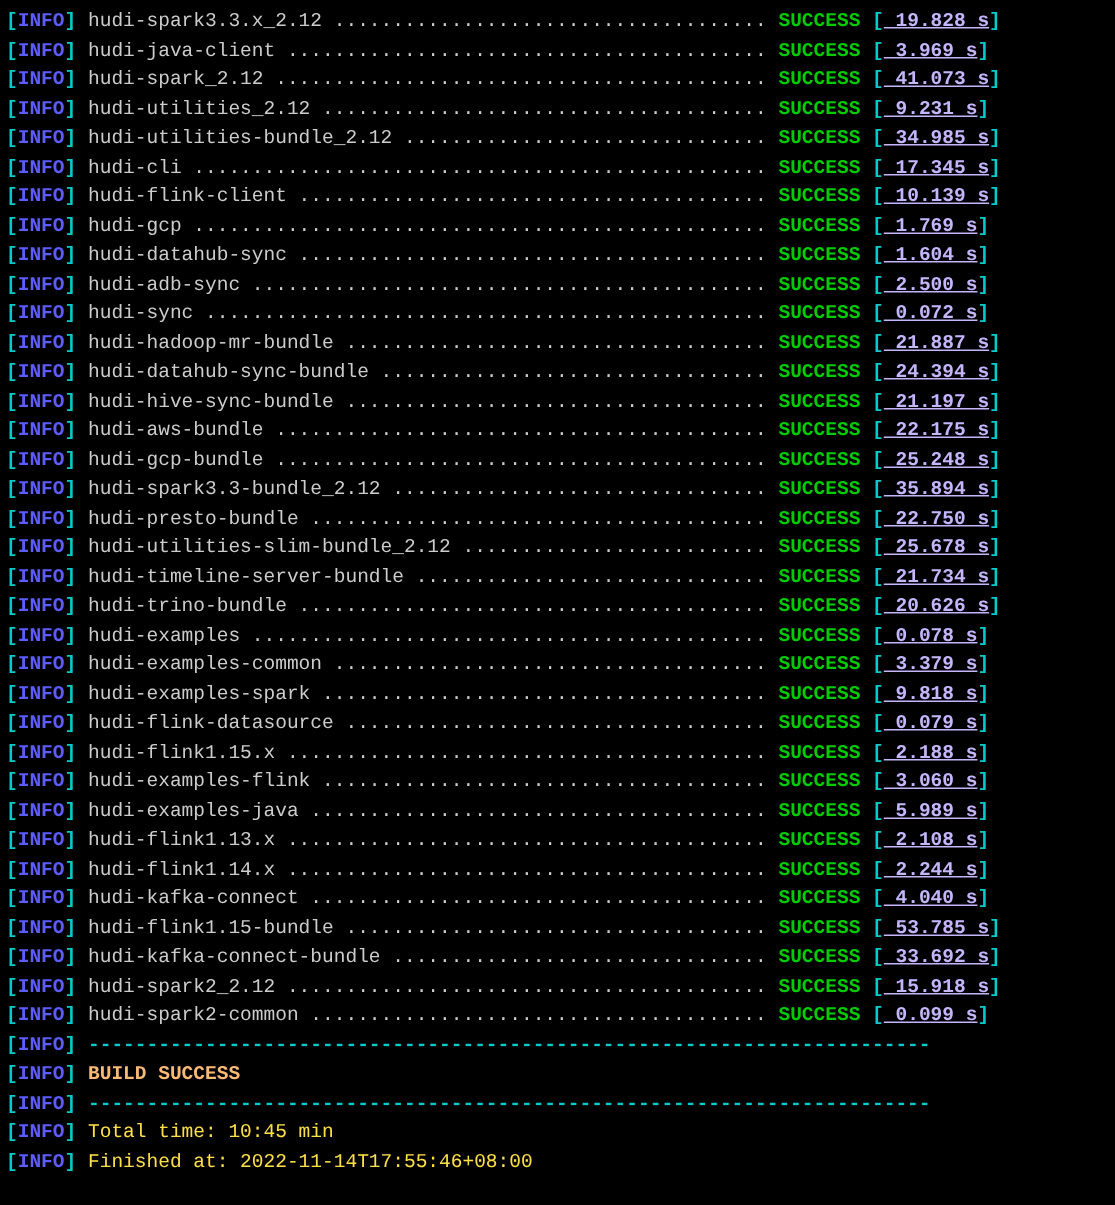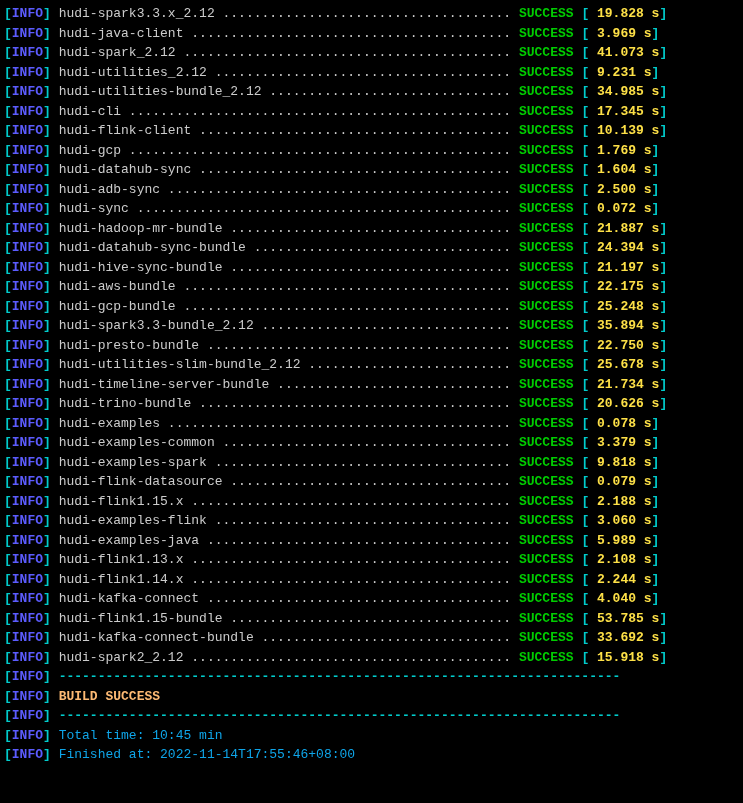--- a/index.html
+++ b/index.html
@@ -33,33 +33,34 @@
     }
     .success {
       color: #00CC00;
       font-weight: bold;
     }
     .time-bracket {
       color: #00CCCC;
       font-weight: bold;
     }
     .time-val {
-      color: #fde047;
+      color: #c4b5fd;
       font-weight: bold;
+      text-decoration: underline;
     }
     .build-success {
       color: #fdba74;
       font-weight: bold;
     }
     .separator {
       color: #00CCCC;
       font-weight: bold;
     }
     .footer-text {
-      color: #0ea5e9;
+      color: #fde047;
     }
   </style>
 </head>
 <body>
 
 <div id="output">
     <div class="line"><span class="bracket">[</span><span class="info">INFO</span><span class="bracket">]</span> <span class="module">hudi-spark3.3.x_2.12 .....................................</span> <span class="success">SUCCESS</span> <span class="time-bracket">[</span><span class="time-val"> 19.828 s</span><span class="time-bracket">]</span></div>
     <div class="line"><span class="bracket">[</span><span class="info">INFO</span><span class="bracket">]</span> <span class="module">hudi-java-client .........................................</span> <span class="success">SUCCESS</span> <span class="time-bracket">[</span><span class="time-val">  3.969 s</span><span class="time-bracket">]</span></div>
     <div class="line"><span class="bracket">[</span><span class="info">INFO</span><span class="bracket">]</span> <span class="module">hudi-spark_2.12 ..........................................</span> <span class="success">SUCCESS</span> <span class="time-bracket">[</span><span class="time-val"> 41.073 s</span><span class="time-bracket">]</span></div>
     <div class="line"><span class="bracket">[</span><span class="info">INFO</span><span class="bracket">]</span> <span class="module">hudi-utilities_2.12 ......................................</span> <span class="success">SUCCESS</span> <span class="time-bracket">[</span><span class="time-val">  9.231 s</span><span class="time-bracket">]</span></div>
@@ -86,18 +87,19 @@
     <div class="line"><span class="bracket">[</span><span class="info">INFO</span><span class="bracket">]</span> <span class="module">hudi-flink-datasource ....................................</span> <span class="success">SUCCESS</span> <span class="time-bracket">[</span><span class="time-val">  0.079 s</span><span class="time-bracket">]</span></div>
     <div class="line"><span class="bracket">[</span><span class="info">INFO</span><span class="bracket">]</span> <span class="module">hudi-flink1.15.x .........................................</span> <span class="success">SUCCESS</span> <span class="time-bracket">[</span><span class="time-val">  2.188 s</span><span class="time-bracket">]</span></div>
     <div class="line"><span class="bracket">[</span><span class="info">INFO</span><span class="bracket">]</span> <span class="module">hudi-examples-flink ......................................</span> <span class="success">SUCCESS</span> <span class="time-bracket">[</span><span class="time-val">  3.060 s</span><span class="time-bracket">]</span></div>
     <div class="line"><span class="bracket">[</span><span class="info">INFO</span><span class="bracket">]</span> <span class="module">hudi-examples-java .......................................</span> <span class="success">SUCCESS</span> <span class="time-bracket">[</span><span class="time-val">  5.989 s</span><span class="time-bracket">]</span></div>
     <div class="line"><span class="bracket">[</span><span class="info">INFO</span><span class="bracket">]</span> <span class="module">hudi-flink1.13.x .........................................</span> <span class="success">SUCCESS</span> <span class="time-bracket">[</span><span class="time-val">  2.108 s</span><span class="time-bracket">]</span></div>
     <div class="line"><span class="bracket">[</span><span class="info">INFO</span><span class="bracket">]</span> <span class="module">hudi-flink1.14.x .........................................</span> <span class="success">SUCCESS</span> <span class="time-bracket">[</span><span class="time-val">  2.244 s</span><span class="time-bracket">]</span></div>
     <div class="line"><span class="bracket">[</span><span class="info">INFO</span><span class="bracket">]</span> <span class="module">hudi-kafka-connect .......................................</span> <span class="success">SUCCESS</span> <span class="time-bracket">[</span><span class="time-val">  4.040 s</span><span class="time-bracket">]</span></div>
     <div class="line"><span class="bracket">[</span><span class="info">INFO</span><span class="bracket">]</span> <span class="module">hudi-flink1.15-bundle ....................................</span> <span class="success">SUCCESS</span> <span class="time-bracket">[</span><span class="time-val"> 53.785 s</span><span class="time-bracket">]</span></div>
     <div class="line"><span class="bracket">[</span><span class="info">INFO</span><span class="bracket">]</span> <span class="module">hudi-kafka-connect-bundle ................................</span> <span class="success">SUCCESS</span> <span class="time-bracket">[</span><span class="time-val"> 33.692 s</span><span class="time-bracket">]</span></div>
     <div class="line"><span class="bracket">[</span><span class="info">INFO</span><span class="bracket">]</span> <span class="module">hudi-spark2_2.12 .........................................</span> <span class="success">SUCCESS</span> <span class="time-bracket">[</span><span class="time-val"> 15.918 s</span><span class="time-bracket">]</span></div>
+    <div class="line"><span class="bracket">[</span><span class="info">INFO</span><span class="bracket">]</span> <span class="module">hudi-spark2-common .......................................</span> <span class="success">SUCCESS</span> <span class="time-bracket">[</span><span class="time-val">  0.099 s</span><span class="time-bracket">]</span></div>
     <div class="line"><span class="bracket">[</span><span class="info">INFO</span><span class="bracket">]</span> <span class="separator">------------------------------------------------------------------------</span></div>
     <div class="line"><span class="bracket">[</span><span class="info">INFO</span><span class="bracket">]</span> <span class="build-success">BUILD SUCCESS</span></div>
     <div class="line"><span class="bracket">[</span><span class="info">INFO</span><span class="bracket">]</span> <span class="separator">------------------------------------------------------------------------</span></div>
     <div class="line"><span class="bracket">[</span><span class="info">INFO</span><span class="bracket">]</span> <span class="footer-text">Total time:  10:45 min</span></div>
     <div class="line"><span class="bracket">[</span><span class="info">INFO</span><span class="bracket">]</span> <span class="footer-text">Finished at: 2022-11-14T17:55:46+08:00</span></div>
   </div>
 
 </body></html>

